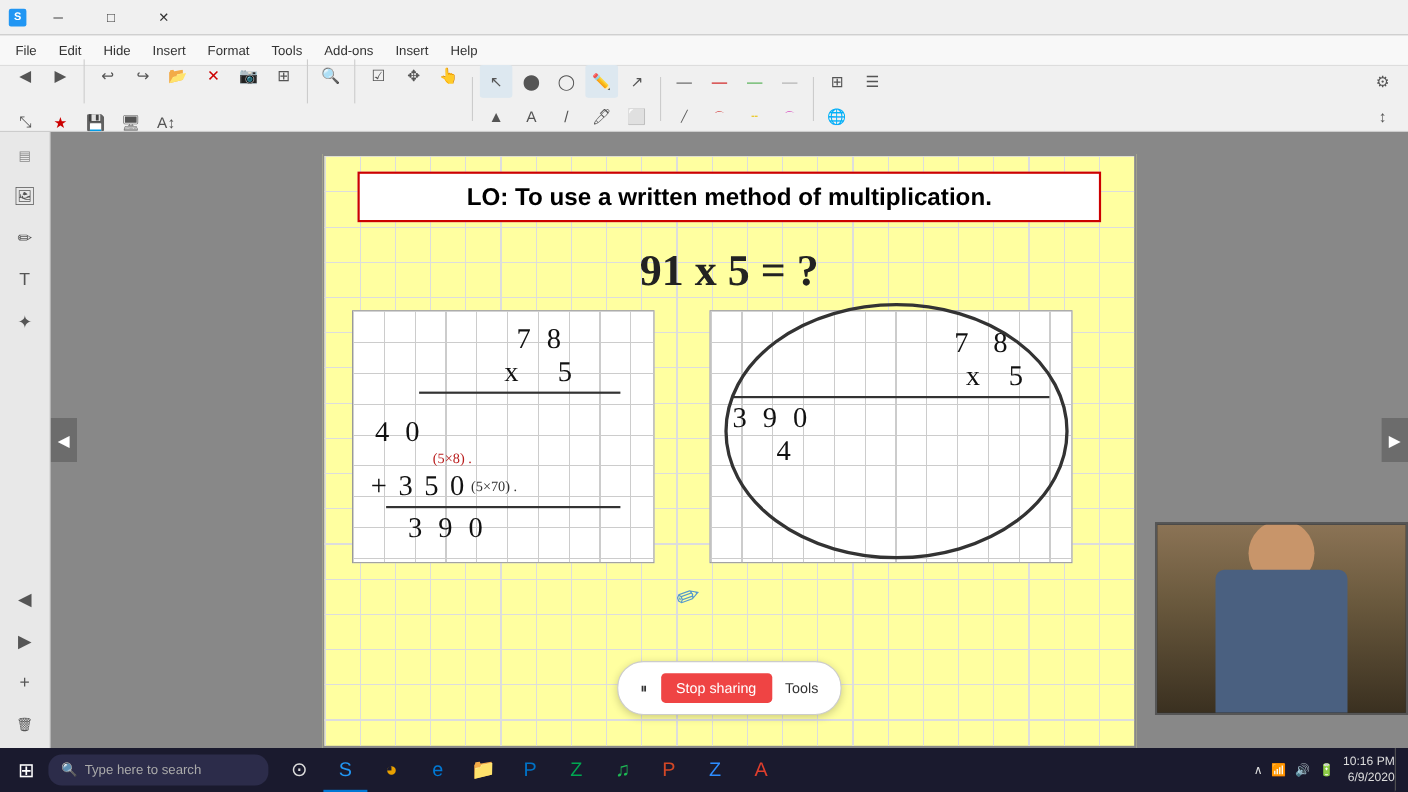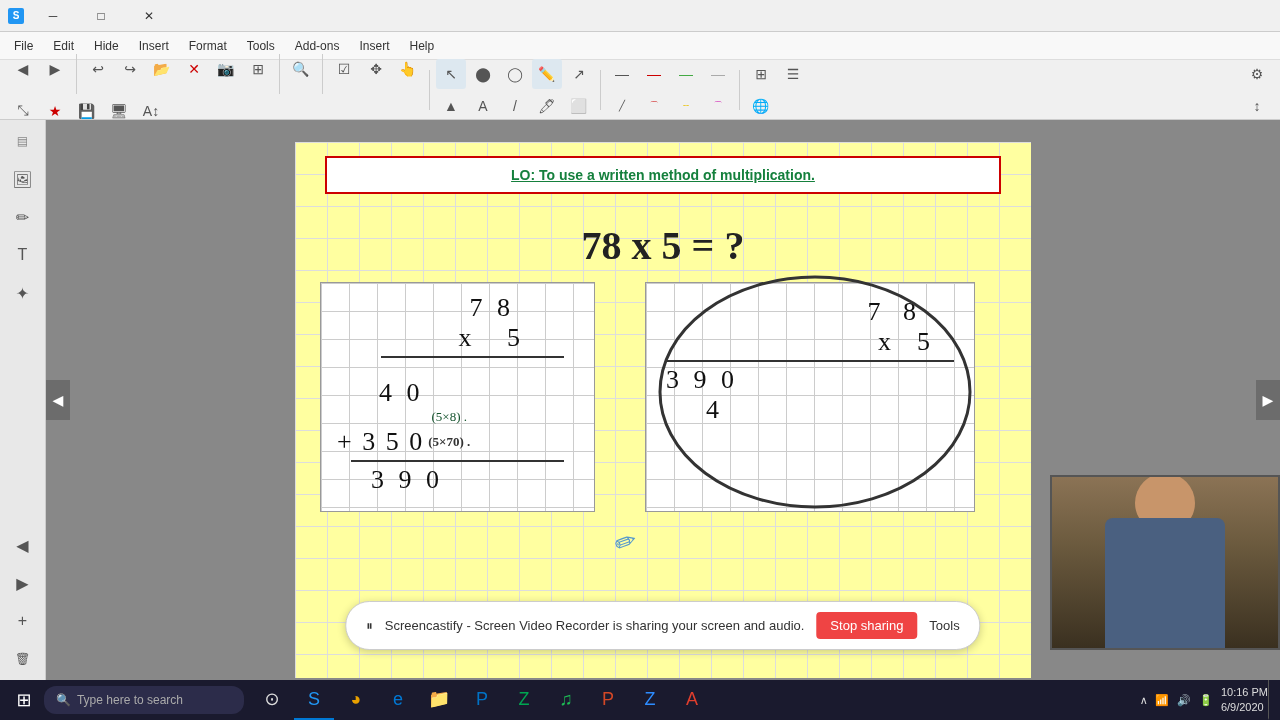--- a/index.html
+++ b/index.html
@@ -166,24 +166,23 @@
       position: absolute;
       top: 14px;
       left: 30px;
       right: 30px;
       border: 2px solid #cc0000;
       padding: 8px 16px;
       text-align: center;
       background: white;
     }
     #lo-text {
-      font-size: 14px;
-      color: #15803d;
+      font-size: 22px;
+      color: #000000;
       font-weight: bold;
-      text-decoration: underline;
       font-family: Arial, sans-serif;
     }
 
     
     #question {
       position: absolute;
       top: 80px;
       left: 0;
       right: 0;
       text-align: center;
@@ -403,20 +402,21 @@
     .task-app-btn.active { border-bottom-color: #0078d4; }
     #taskbar .sys-tray {
       display: flex;
       align-items: center;
       gap: 8px;
       color: #ddd;
       font-size: 11px;
       padding: 0 8px;
     }
     #taskbar .clock {
+      text-align: right;
       font-size: 11px;
       color: #ddd;
       line-height: 1.4;
     }
 
     
     #slide-nav-left, #slide-nav-right {
       position: absolute;
       top: 50%;
       transform: translateY(-50%);
@@ -557,37 +557,37 @@
 
   <div id="content" style="flex:1; background:#888; position:relative; display:flex; align-items:flex-start; justify-content:center; padding-top:10px;">
 
     <div id="slide">
       <div class="grid-lines"></div>
 
       <div id="lo-box">
         <span id="lo-text">LO: To use a written method of multiplication.</span>
       </div>
 
-      <div id="question">78 x 5 = ?</div>
+      <div id="question">91 x 5 = ?</div>
 
       <div id="left-grid">
         <div class="grid-lines" style="background-image: repeating-linear-gradient(to right, #ccc 0px, #ccc 1px, transparent 1px, transparent 28px), repeating-linear-gradient(to bottom, #ccc 0px, #ccc 1px, transparent 1px, transparent 28px);"></div>
         <div id="left-math" style="position:absolute; top:10px; left:0; right:0; font-family:'Times New Roman',serif; font-size:26px;">
           <div style="text-align:right; padding-right:80px; letter-spacing:4px;">7 8</div>
           <div style="text-align:right; padding-right:70px; letter-spacing:4px; display:flex; justify-content:flex-end; align-items:center;">
             <span>x</span>&nbsp;&nbsp;&nbsp;<span>5</span>
           </div>
           <div style="border-top:2px solid #333; margin:3px 30px 3px 60px;"></div>
-          <div style="display:flex; align-items:center; padding-left:58px;">
+          <div style="display:flex; align-items:center; padding-left:20px;">
             <span style="letter-spacing:4px;">4 0</span>
-            <span style="font-size:13px; margin-left:8px; color:#14532d;margin-top:48px;">(5×8) .</span>
+            <span style="font-size:13px; margin-left:8px; color:#b91c1c;margin-top:48px;">(5×8) .</span>
           </div>
           <div style="display:flex; align-items:center; padding-left:16px; margin-top:2px;">
             <span style="letter-spacing:2px;">+ 3 5 0</span>
-            <span style="font-size:13px; margin-left:4px; color:#333;font-weight:bold;">(5×70) .</span>
+            <span style="font-size:13px; margin-left:4px; color:#333;">(5×70) .</span>
           </div>
           <div style="border-top:2px solid #333; margin:3px 30px 3px 30px;"></div>
           <div style="padding-left:50px; letter-spacing:4px;">3 9 0</div>
         </div>
       </div>
 
       <div id="right-grid">
         <div class="grid-lines" style="background-image: repeating-linear-gradient(to right, #ccc 0px, #ccc 1px, transparent 1px, transparent 28px), repeating-linear-gradient(to bottom, #ccc 0px, #ccc 1px, transparent 1px, transparent 28px);"></div>
         <div id="right-math" style="position:absolute; top:14px; left:0; right:0; font-family:'Times New Roman',serif; font-size:26px;">
           <div style="text-align:right; padding-right:50px; letter-spacing:8px;">7 8</div>
@@ -606,21 +606,20 @@
 
       <div id="pencil-cursor" style="position:absolute; bottom:120px; left:320px; font-size:26px; transform:rotate(-20deg); color:#5599cc;">✏</div>
 
     </div>
 
     <div id="slide-nav-left">◀</div>
     <div id="slide-nav-right">▶</div>
 
     <div id="notification">
       <span>⏸</span>
-      <span>Screencastify - Screen Video Recorder is sharing your screen and audio.</span>
       <button id="notif-stop-btn">Stop sharing</button>
       <button id="notif-hide-btn">Tools</button>
     </div>
 
     <div id="webcam">
       <div class="room-bg"></div>
 
       <div class="ceiling-item">✤</div>
 
       <div class="person-head"></div>

